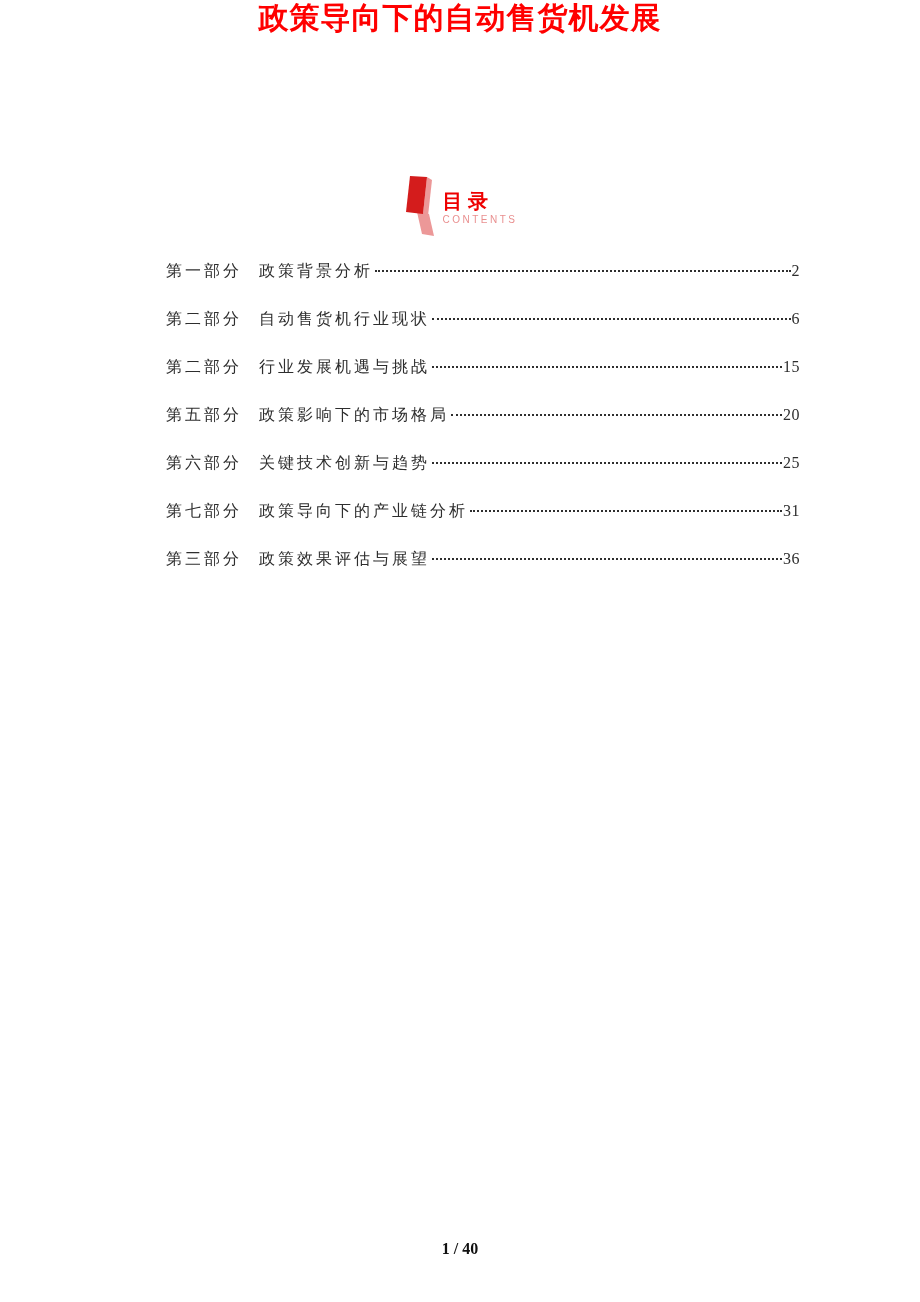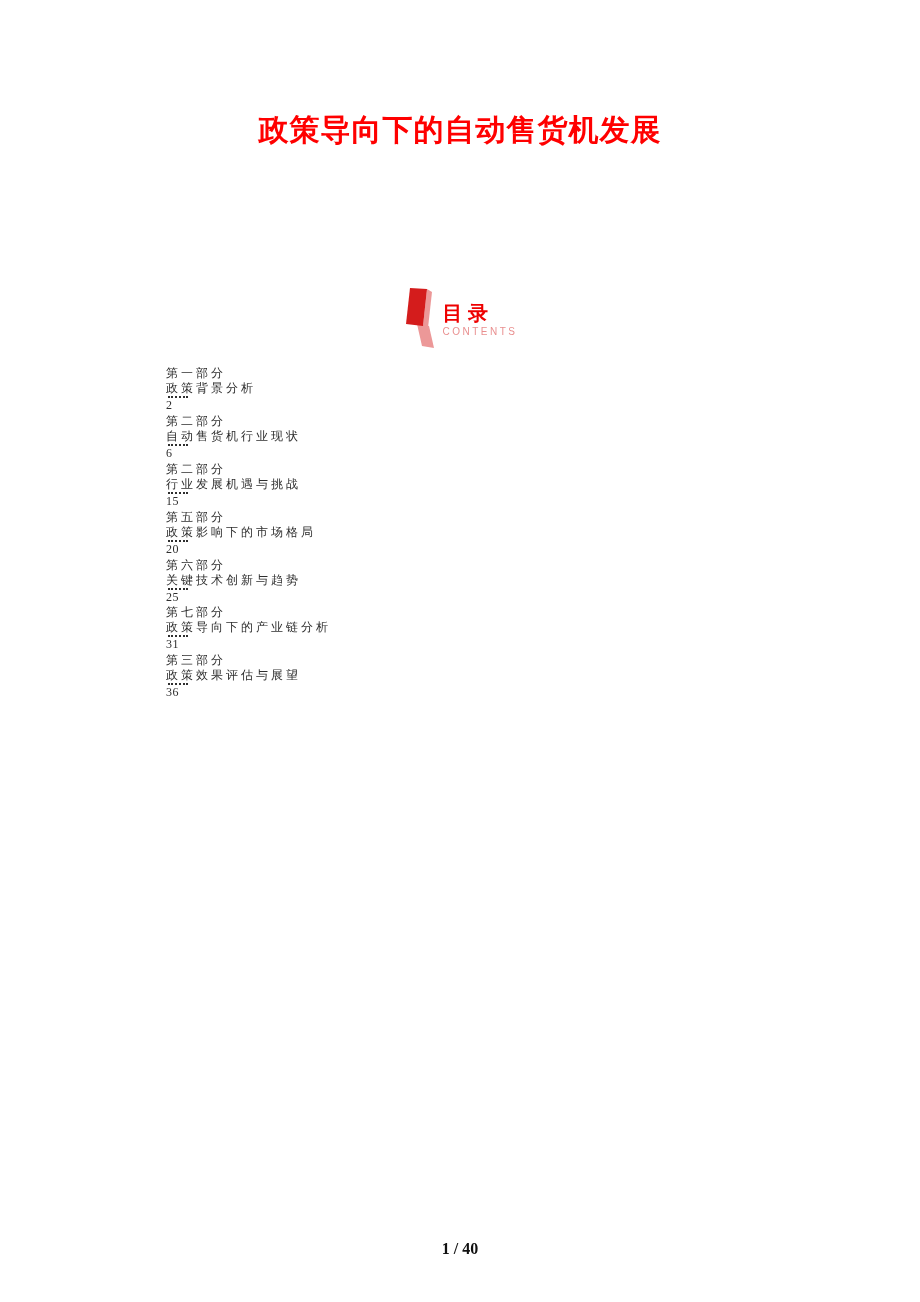--- a/index.html
+++ b/index.html
@@ -10,21 +10,20 @@
   .page {
     position: relative;
     width: 920px;
     height: 1302px;
     background: #ffffff;
     overflow: hidden;
     font-family: "Liberation Serif", "DejaVu Serif", serif;
   }
   .doc-title {
     margin: 0;
-    padding-top: 112px;
     text-align: center;
     font-family: "Liberation Sans", "DejaVu Sans", sans-serif;
     font-weight: bold;
     font-size: 30px;
     line-height: 1.2;
     letter-spacing: 1px;
     color: var(--title-red, #ff0000);
   }
   .toc-header {
     margin-top: 140px;
@@ -57,30 +56,29 @@
     line-height: 1.1;
     margin-top: 2px;
     letter-spacing: 2.5px;
     color: var(--subheading-pink, #e98f8f);
   }
   .toc-list {
     margin: 3px 120px 0 166px;
   }
   .toc-row {
     display: flex;
-    align-items: flex-start;
+    align-items: center;
     height: 47.875px;
     box-sizing: border-box;
     padding-top: 13px;
-    font-size: 12px;
+    font-size: 16px;
     line-height: 1.25;
     letter-spacing: 3px;
     color: var(--text-dark, #2e2e2e);
     cursor: pointer;
-    flex-direction: column;
   }
   .toc-entry-label {
     flex: 0 0 auto;
     margin-right: 17px;
     white-space: nowrap;
   }
   .toc-entry-title {
     flex: 0 0 auto;
     white-space: nowrap;
   }

